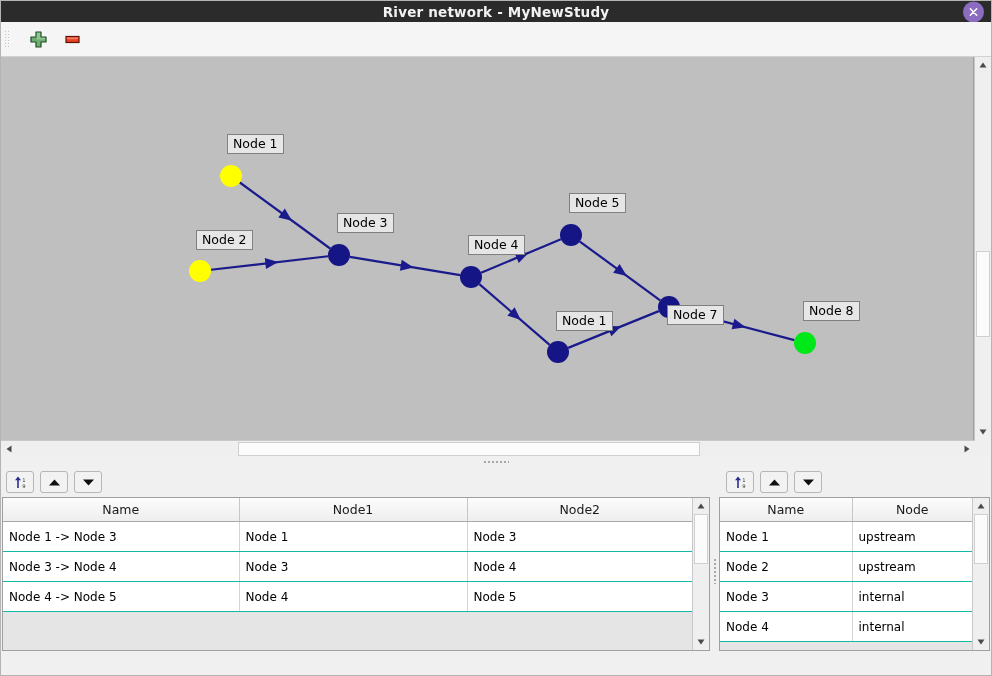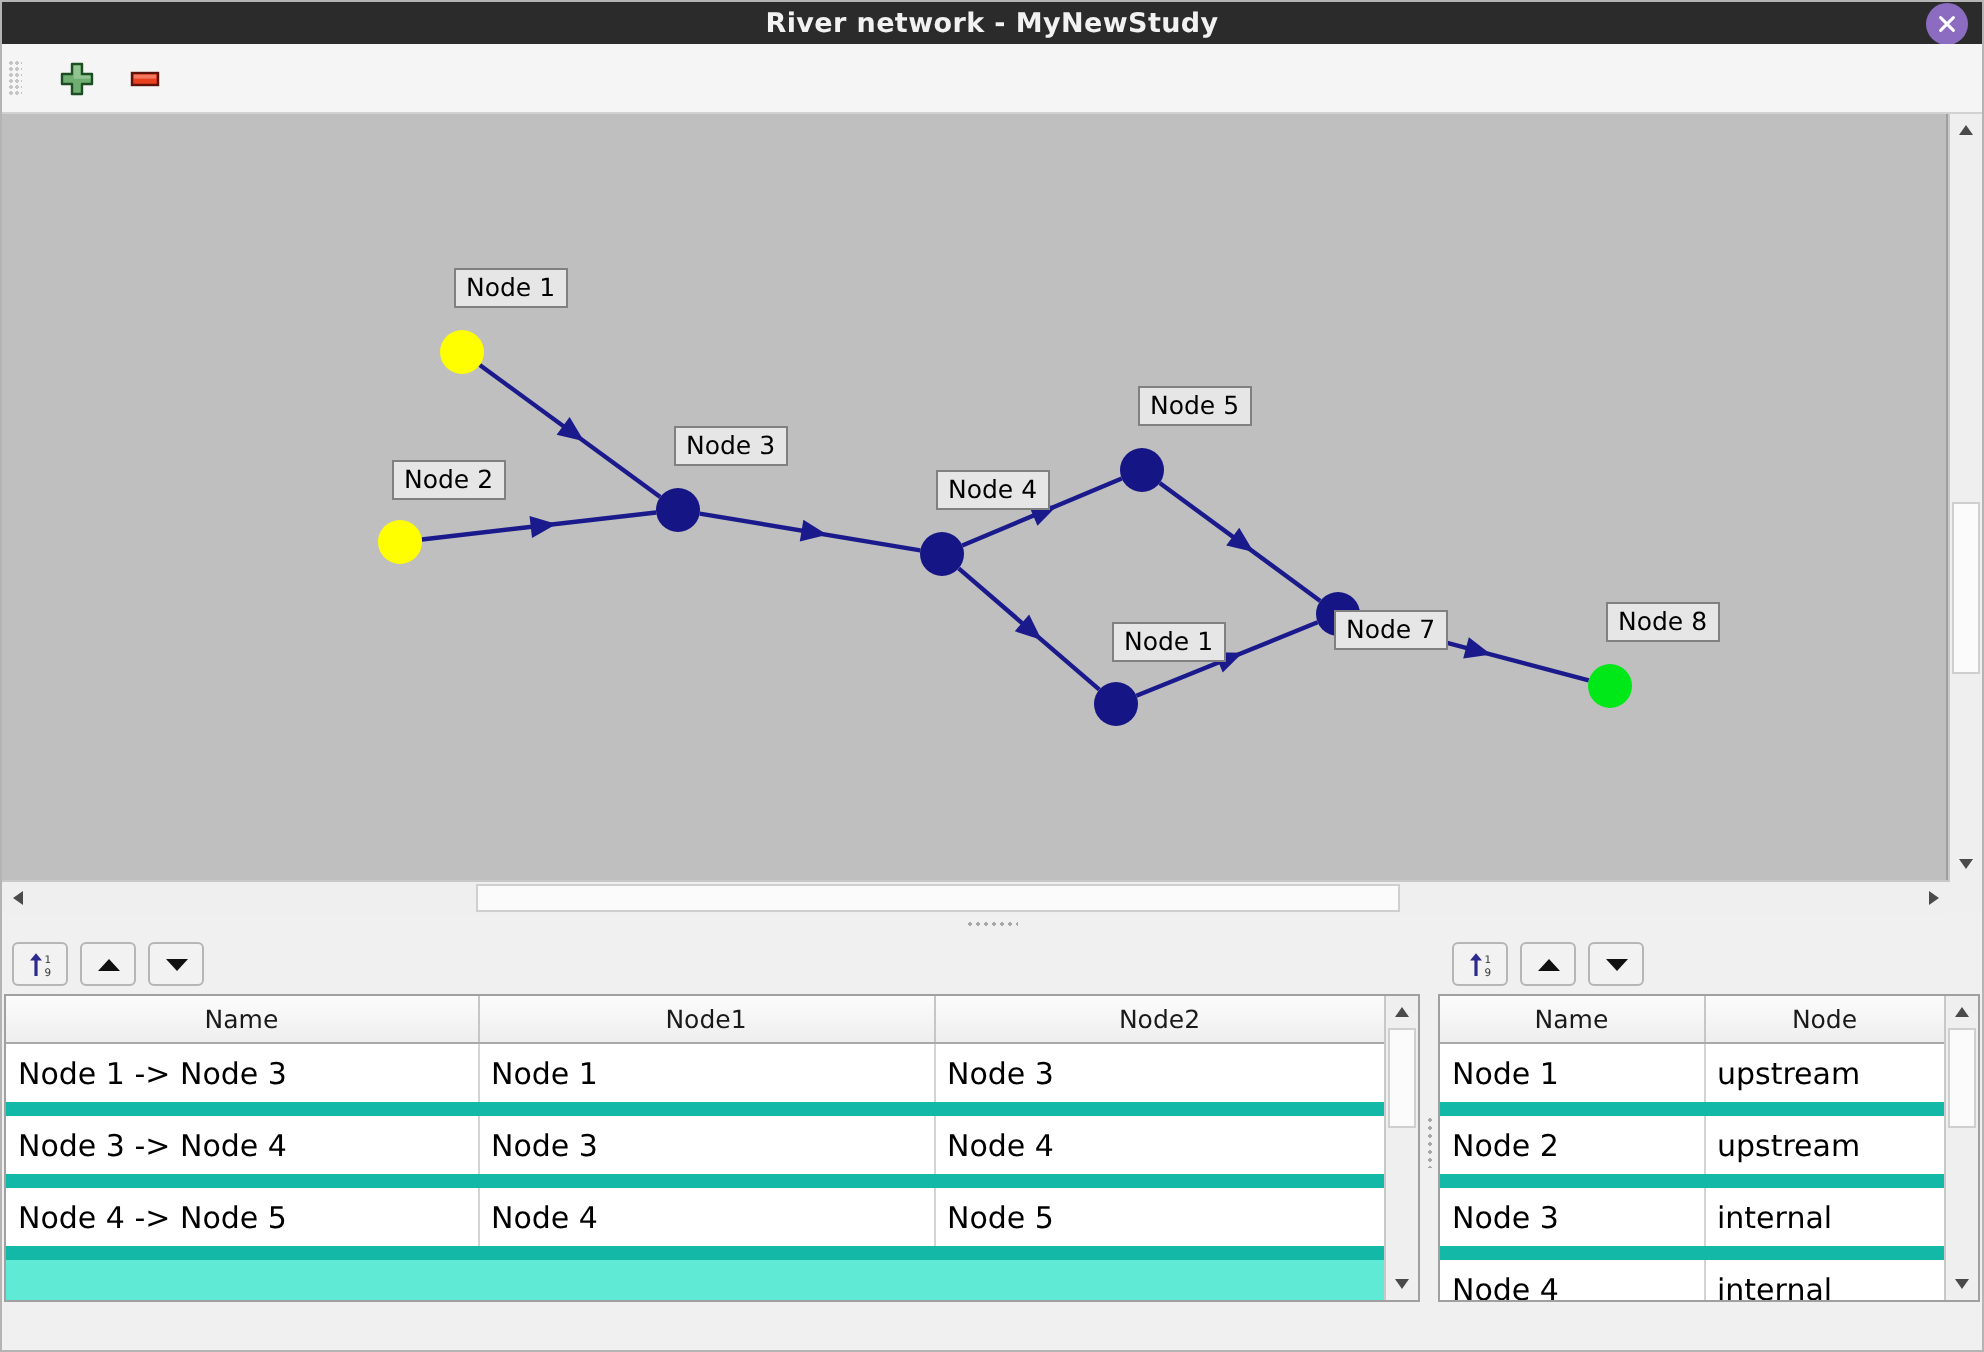--- a/index.html
+++ b/index.html
@@ -108,31 +108,31 @@
   .pbtn{
     width:28px;height:22px;background:#f2f2f2;
     border:1px solid #b6b6b6;border-radius:3px;cursor:pointer;
     display:flex;align-items:center;justify-content:center;padding:0;
   }
   .table-area{
     flex:1 1 auto;display:flex;flex-direction:row;min-height:0;
     background:#ffffff;border:1px solid #a0a0a0;margin:0 1px 0 1px;
     box-sizing:border-box;overflow:hidden;
   }
-  .tbl-scrollhost{flex:1 1 auto;min-width:0;overflow:hidden;background:#5eead4;}
+  .tbl-scrollhost{flex:1 1 auto;min-width:0;overflow:hidden;background:#e5e5e5;}
   table.grid{border-collapse:collapse;width:100%;table-layout:fixed;}
   table.grid th{
     background:linear-gradient(#fcfcfc,#eeeeee);
     border-right:1px solid #c6c6c6;border-bottom:1px solid #a9a9a9;
     font-size:12.5px;font-weight:normal;color:#1a1a1a;
     height:23px;text-align:center;padding:0;
   }
   table.grid td{
-    border-right:1px solid #d4d4d4;border-bottom:7px solid #14b8a6;
-    font-size:15px;color:#000;height:29px;padding:0 0 0 6px;
+    border-right:1px solid #d4d4d4;border-bottom:1px solid #14b8a6;
+    font-size:12px;color:#000;height:29px;padding:0 0 0 6px;
     text-align:left;background:#fff;overflow:hidden;white-space:nowrap;
   }
   .footer{height:24px;background:#f0f0f0;flex:0 0 auto;}
 </style>
 </head>
 <body>
 
 <div class="window">
 
   <div class="titlebar">

